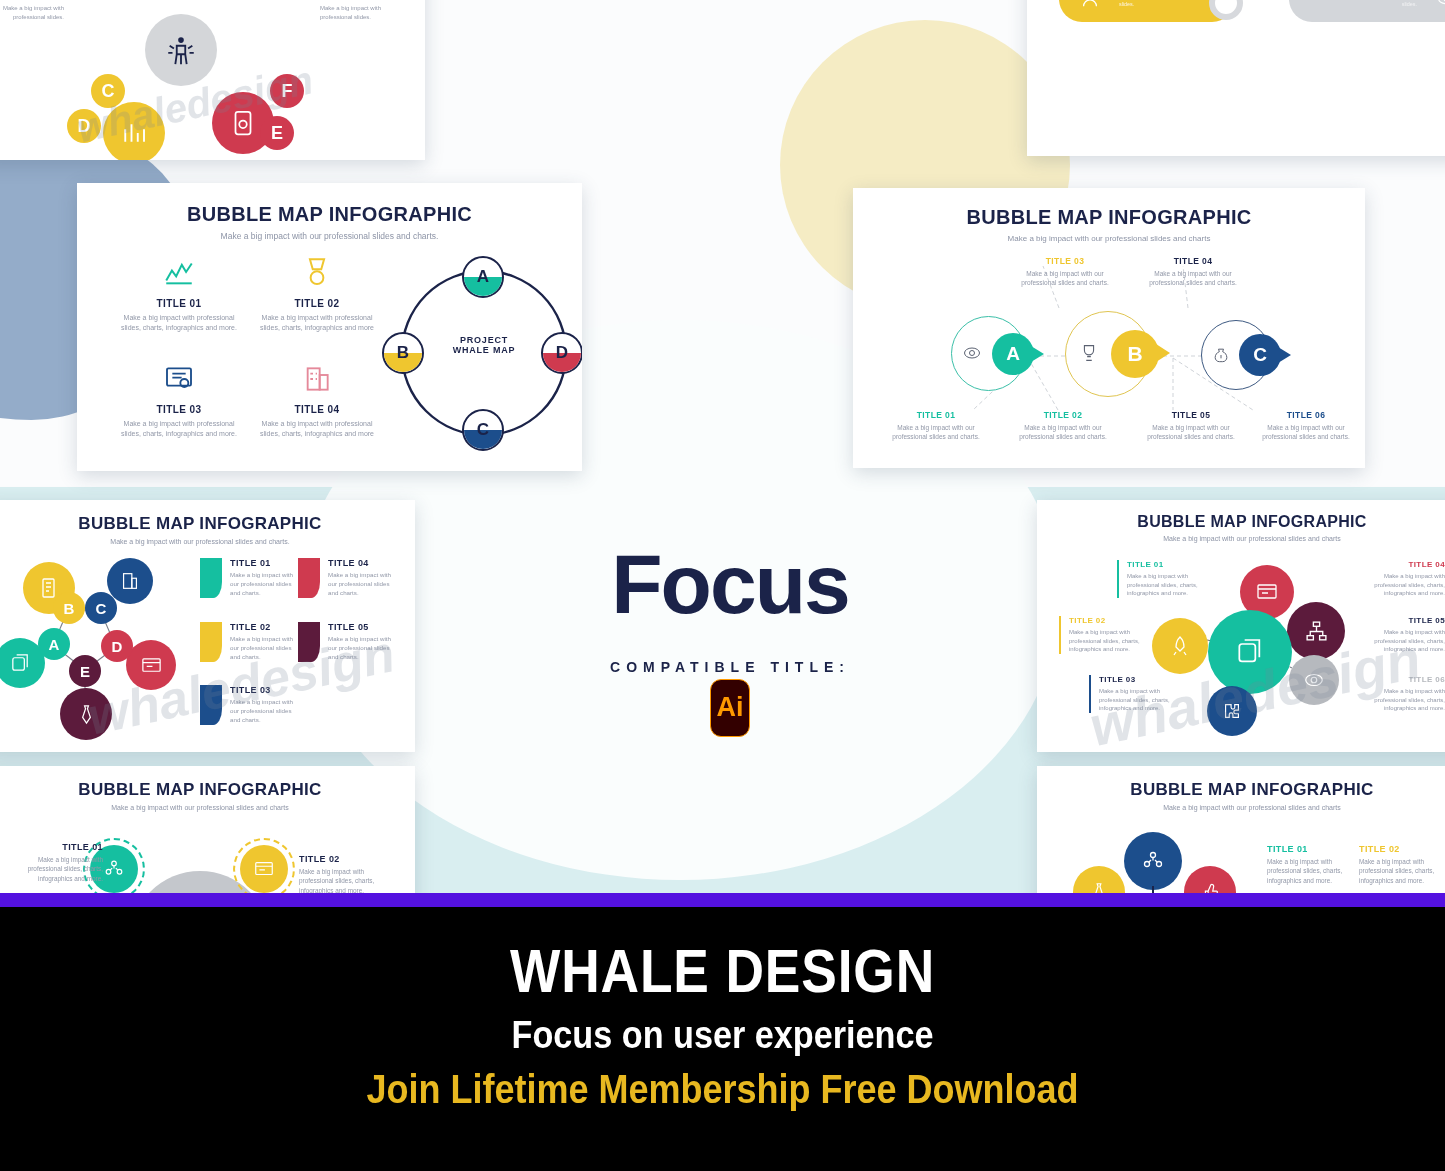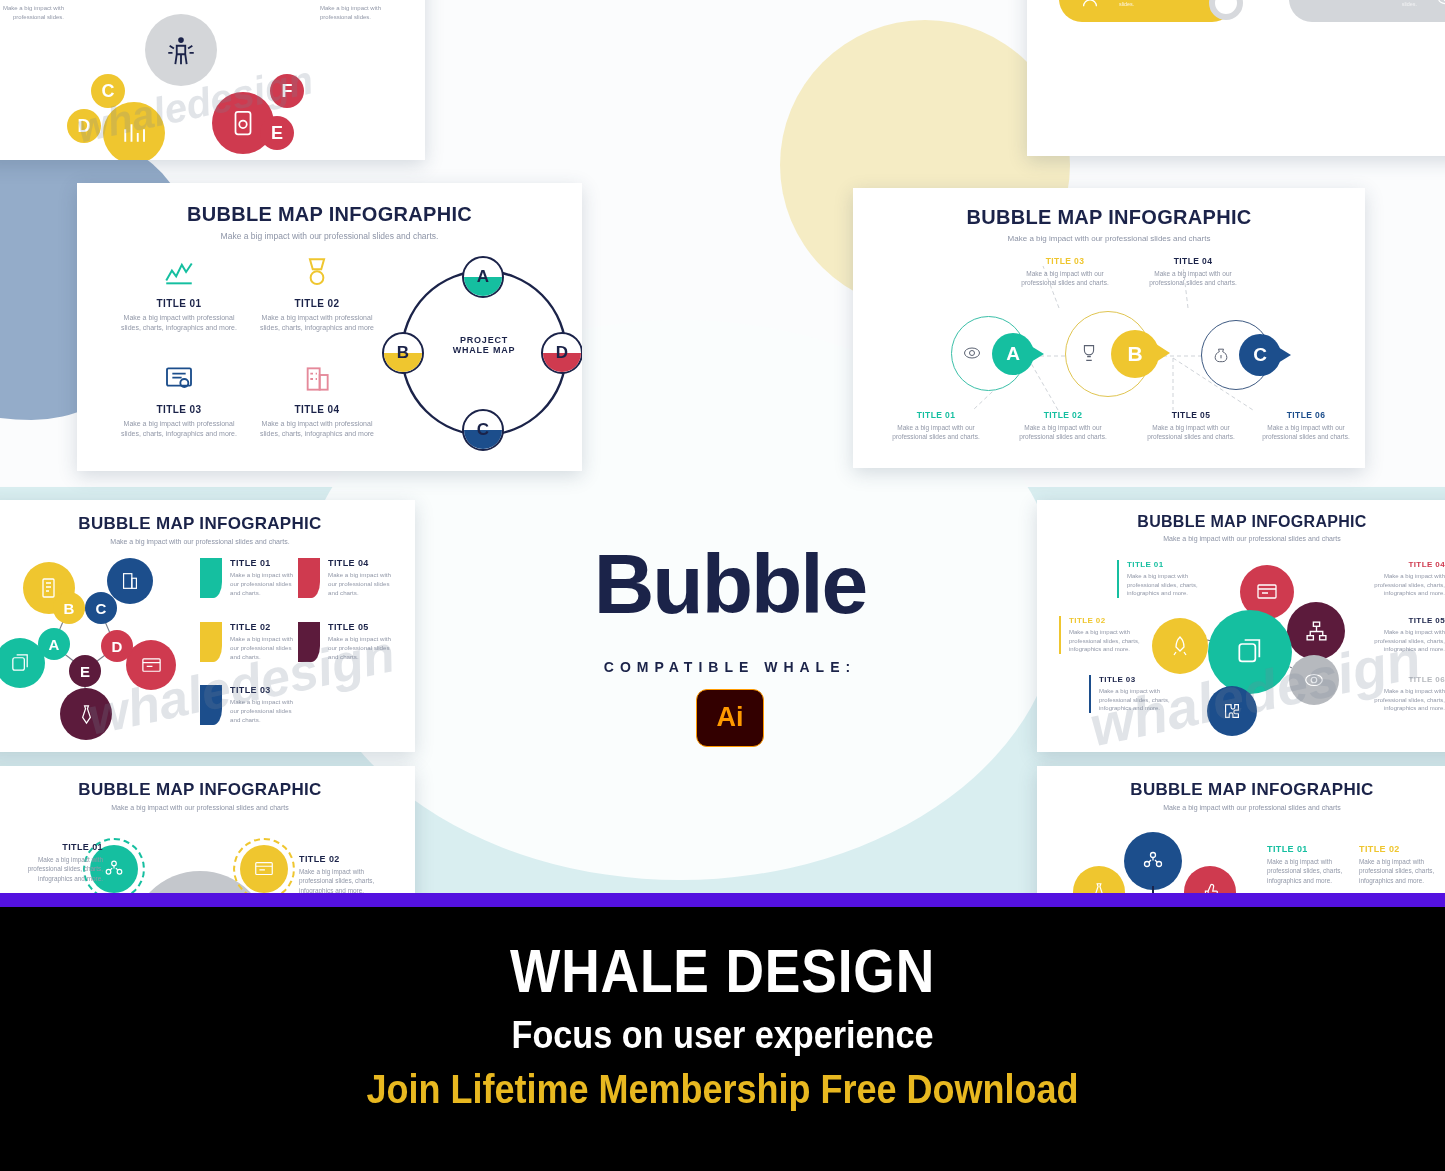--- a/index.html
+++ b/index.html
@@ -41,21 +41,21 @@
 
   
   .circ { position:absolute; border-radius:50%; display:flex; align-items:center; justify-content:center; }
   .letter { font-weight:bold; color:#fff; }
 
   
   #hero { position:absolute; left:520px; top:545px; width:420px; text-align:center; }
   #hero .big { font-size:84px; font-weight:bold; color:#1b2349; line-height:.95; letter-spacing:-2px; }
   #hero .compat { margin-top:34px; font-size:14px; letter-spacing:6px; font-weight:bold; color:#1b2349; }
   #ai-badge {
-    margin:14px auto 0; width:68px; height:58px; border-radius:11px;
+    margin:4px auto 0; width:40px; height:58px; border-radius:11px;
     background:#330000; border:1px solid #ff9a00;
     display:flex; align-items:center; justify-content:center;
     color:#ff9a00; font-weight:bold; font-size:27px;
   }
 
   
   #purple-bar { position:absolute; left:0; top:893px; width:1445px; height:14px; background:#5411e0; }
   #footer { position:absolute; left:0; top:907px; width:1445px; height:264px; background:#000; text-align:center; }
   #footer .f1 { font-size:62px; font-weight:bold; color:#fff; letter-spacing:1px; margin-top:28px;
                 transform:scaleX(.86); }
@@ -515,22 +515,22 @@
       <div class="t-label" style="font-size:9px;color:#15bfa0;">TITLE 01</div>
       <div class="body-txt" style="margin-top:3px;font-size:6.4px;">Make a big impact with professional slides, charts, infographics and more.</div>
     </div>
     <div style="position:absolute;left:322px;top:78px;width:100px;">
       <div class="t-label" style="font-size:9px;color:#efc62f;">TITLE 02</div>
       <div class="body-txt" style="margin-top:3px;font-size:6.4px;">Make a big impact with professional slides, charts, infographics and more.</div>
     </div>
   </div>
 
   <div id="hero">
-    <div class="big">Bubble</div>
-    <div class="compat">COMPATIBLE WHALE:</div>
+    <div class="big">Focus</div>
+    <div class="compat">COMPATIBLE TITLE:</div>
     <div id="ai-badge">Ai</div>
   </div>
 
 </div>
 
 <div id="purple-bar"></div>
 <div id="footer">
   <div class="f1">WHALE DESIGN</div>
   <div class="f2">Focus on user experience</div>
   <div class="f3">Join Lifetime Membership Free Download</div>

